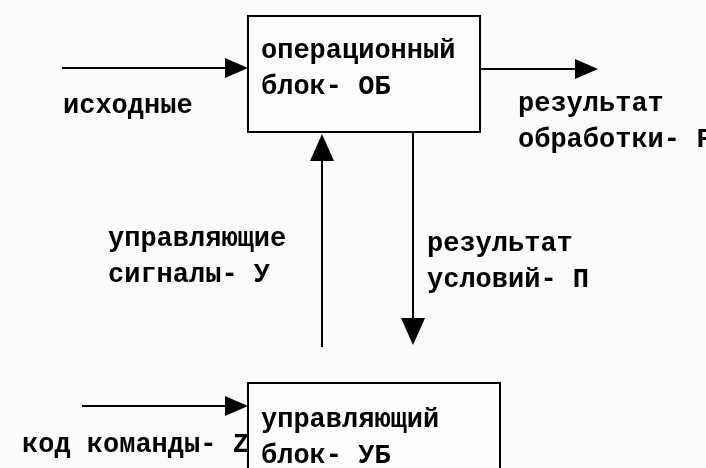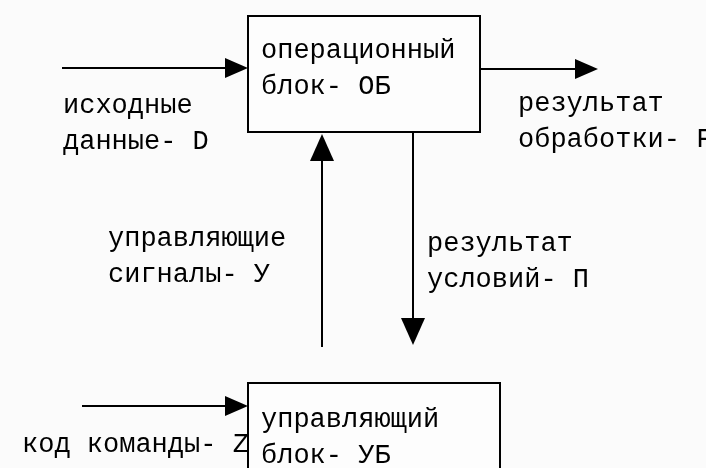--- a/index.html
+++ b/index.html
@@ -7,21 +7,21 @@
     padding: 0;
     background: #ffffff;
   }
   .stage {
     position: relative;
     width: 706px;
     height: 468px;
     background: #fbfbfb;
     overflow: hidden;
     font-family: "Liberation Mono", "DejaVu Sans Mono", monospace;
-    font-weight: normal;
+    font-weight: bold;
     color: #000000;
   }
   .box {
     position: absolute;
     box-sizing: border-box;
     border: 2px solid #000000;
     background: #fdfdfd;
     font-size: 27px;
     line-height: 36px;
     white-space: nowrap;
@@ -105,21 +105,20 @@
     <div class="ah-down" style="left:401px; top:318px;"></div>
   </div>
 
   <div>
     <div class="hline" style="left:82px; top:405px; width:144px;"></div>
     <div class="ah-right" style="left:225px; top:396px;"></div>
   </div>
 
   <div class="label" style="left:63px; top:88px;">
     <span>исходные</span>
-    <span>данные- D</span>
   </div>
 
   <div class="label" style="left:518px; top:86px;">
     <span>результат</span>
     <span>обработки- F</span>
   </div>
 
   <div class="label" style="left:108px; top:221px;">
     <span>управляющие</span>
     <span>сигналы- У</span>

